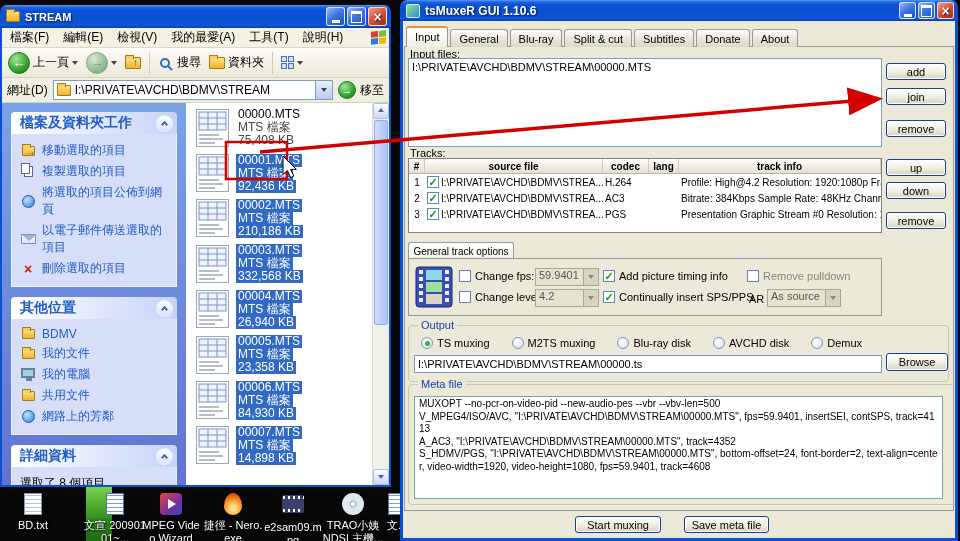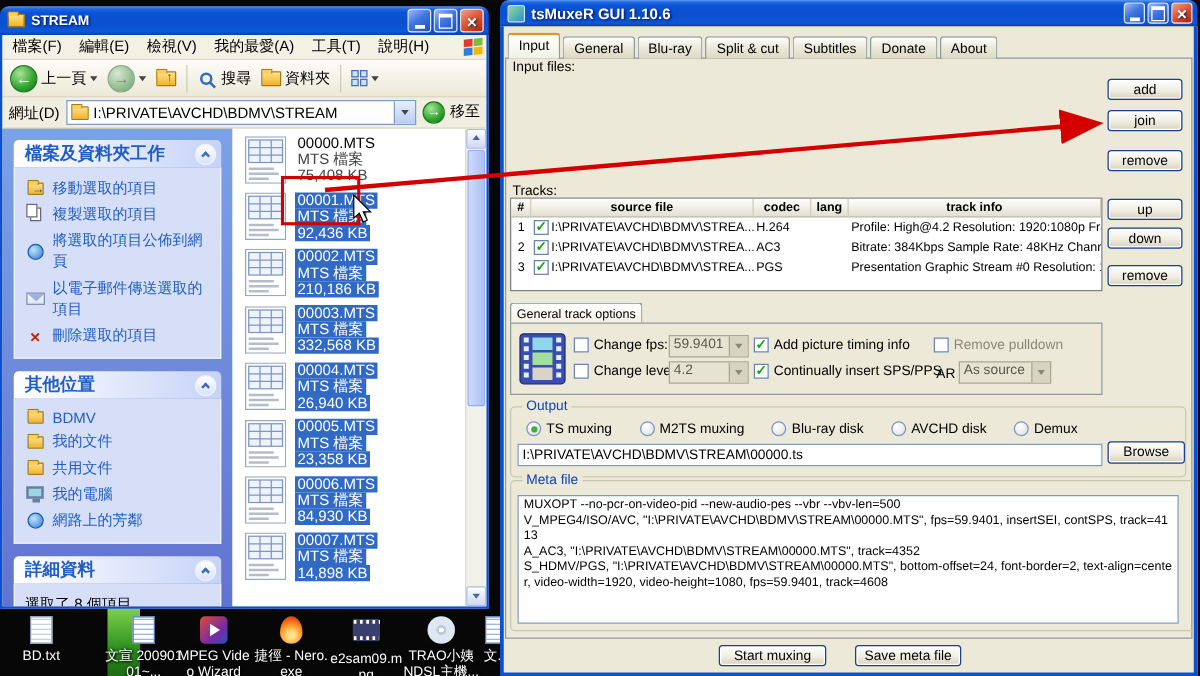--- a/index.html
+++ b/index.html
@@ -82,21 +82,21 @@
   .icon-views { display:grid; grid-template-columns:6px 6px; gap:1px; }
   .icon-views i { width:6px; height:6px; border:1px solid #4a6fb0; background:#cfe0f8; display:block; }
 
   .addressbar { height:25px; display:flex; align-items:center; gap:5px; padding:0 5px; font-size:12px;
     background:#f0eee0; border-bottom:1px solid #d6d2bd; }
   .addr-combo { flex:1; height:20px; background:#fff; border:1px solid #7f9db9; display:flex;
     align-items:center; gap:4px; padding-left:3px; overflow:hidden; }
   .addr-text { white-space:nowrap; }
   .addr-drop { margin-left:auto; width:17px; height:100%; background:linear-gradient(#e8effc,#b9cbf0);
     border-left:1px solid #7f9db9; display:grid; place-items:center; cursor:pointer; }
-  .go { display:flex; align-items:flex-start; gap:4px; cursor:pointer; }
+  .go { display:flex; align-items:center; gap:4px; cursor:pointer; }
 
   .explorer-main { flex:1; display:flex; min-height:0; }
   .taskpane { width:184px; flex:none; background:linear-gradient(180deg,#7ba2e7,#6173d0);
     padding:9px 9px; overflow:hidden; }
   .tp-box { margin-bottom:10px; }
   .tp-head { height:22px; background:linear-gradient(90deg,#ffffff,#c6d3f7);
     border-radius:4px 4px 0 0; display:flex; align-items:center; padding:0 4px 0 9px;
     color:#215dc6; font-weight:bold; font-size:14px; cursor:pointer; }
   .tp-chev { margin-left:auto; width:17px; height:17px; border-radius:50%;
     background:linear-gradient(#fff,#d8e2f8); border:1px solid #eef2fc; display:grid; place-items:center; }
@@ -385,29 +385,29 @@
                 <span>BDMV</span>
               </div>
               <div class="tp-link">
                 <span class="tp-ico">
                     <span class="folder-ico" style="width:13px;height:10px"></span>
                   </span>
                 <span>我的文件</span>
               </div>
               <div class="tp-link">
                 <span class="tp-ico">
+                    <span class="icon-pc"></span>
+                  </span>
+                <span>我的電腦</span>
+              </div>
+              <div class="tp-link">
+                <span class="tp-ico">
                     <span class="folder-ico" style="width:13px;height:10px"></span>
                   </span>
                 <span>共用文件</span>
-              </div>
-              <div class="tp-link">
-                <span class="tp-ico">
-                    <span class="icon-pc"></span>
-                  </span>
-                <span>我的電腦</span>
               </div>
               <div class="tp-link">
                 <span class="tp-ico">
                     <span class="icon-globe"></span>
                   </span>
                 <span>網路上的芳鄰</span>
               </div>
             </div>
           </div>
           <div class="tp-box">
@@ -604,20 +604,23 @@
         <div class="tab">General</div>
         <div class="tab">Blu-ray</div>
         <div class="tab">Split &amp; cut</div>
         <div class="tab">Subtitles</div>
         <div class="tab">Donate</div>
         <div class="tab">About</div>
       </div>
       <div class="tabpage"></div>
 
       <span class="lbl" style="left:7px;top:27px">Input files:</span>
+      <div class="sunken abs inputfiles">
+        <span>I:\PRIVATE\AVCHD\BDMV\STREAM\00000.MTS</span>
+      </div>
       <div class="xbtn" style="left:483px;top:42px;width:60px">add</div>
       <div class="xbtn" style="left:483px;top:67px;width:60px">join</div>
       <div class="xbtn" style="left:483px;top:99px;width:60px">remove</div>
 
       <span class="lbl" style="left:7px;top:126px">Tracks:</span>
       <div class="table">
         <div class="thead">
           <span class="th c0">#</span>
           <span class="th c1">source file</span>
           <span class="th c2">codec</span>

